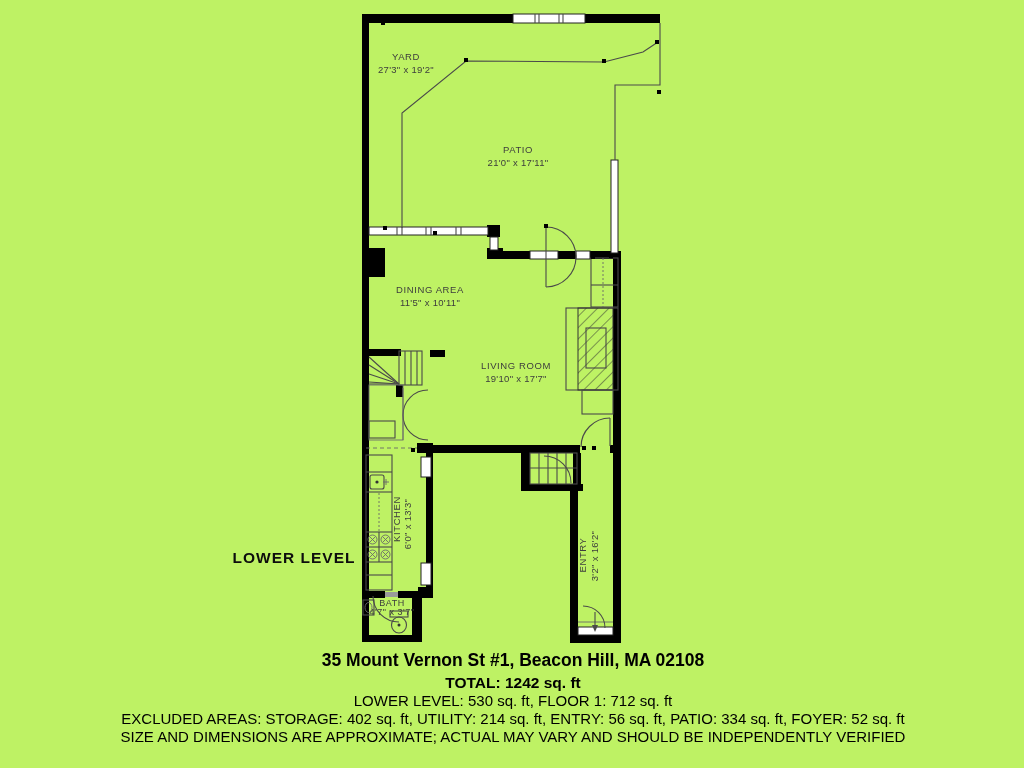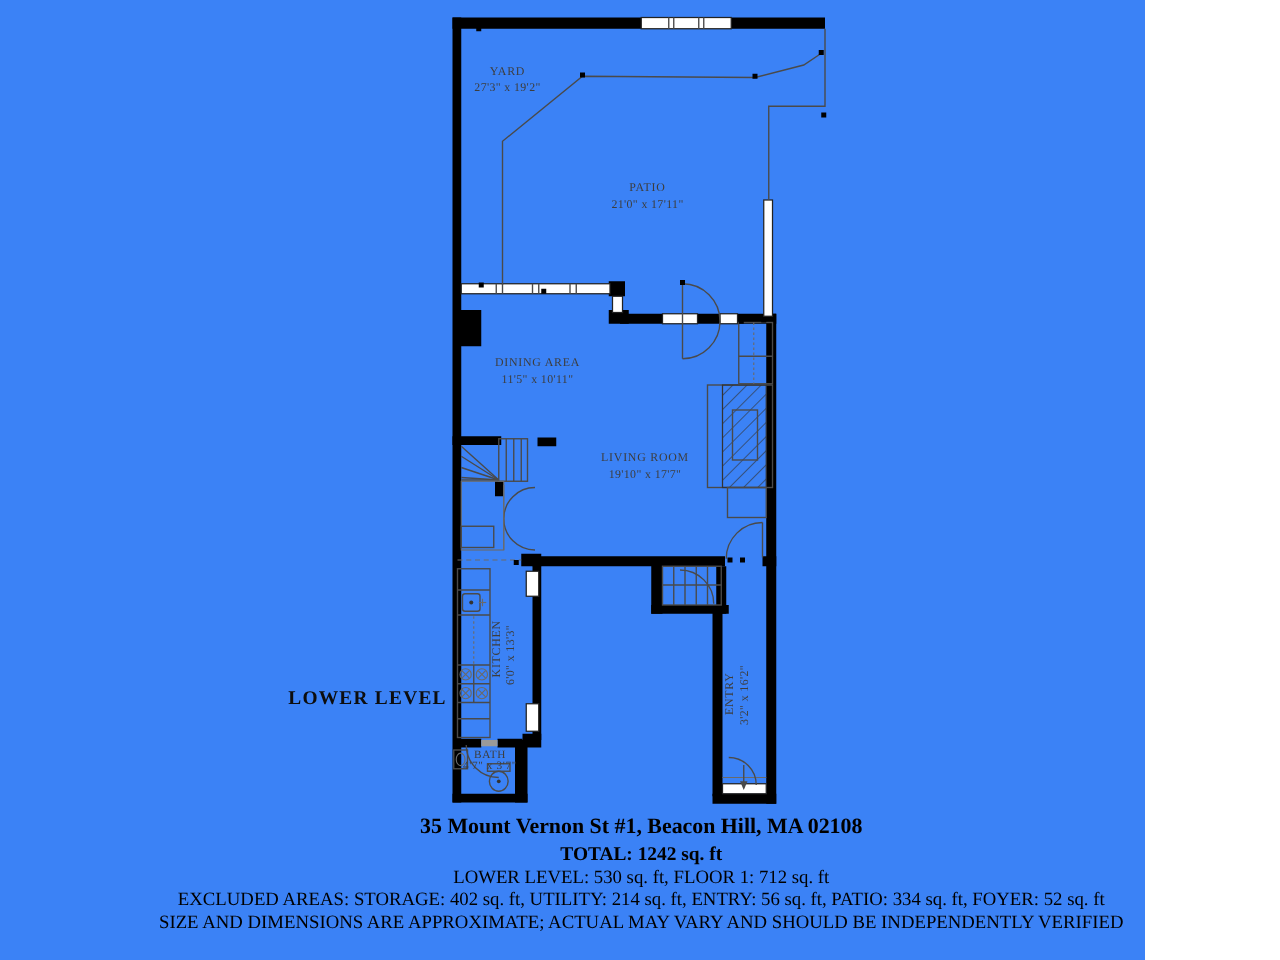--- a/index.html
+++ b/index.html
@@ -1,17 +1,17 @@
 <!DOCTYPE html>
 <html><head>
 <meta charset="utf-8">
 <style>
   html,body{margin:0;padding:0;background:#ffffff;}
-  .canvas{position:relative;width:916px;height:768px;background:#3b82f6;overflow:hidden;
-          font-family:Liberation Serif, serif;}
+  .canvas{position:relative;width:1024px;height:768px;background:#bef264;overflow:hidden;
+          font-family:Liberation Sans, sans-serif;}
   svg{position:absolute;left:0;top:0;}
   .wall{fill:#000000;stroke:none;}
   .thin{fill:none;stroke:#4a4a4a;stroke-width:1.1;}
   .thin2{fill:none;stroke:#6a6a6a;stroke-width:0.9;}
   .winbox{fill:#ffffff;stroke:#222222;stroke-width:1;}
   .marker{fill:#000000;}
   .roomlbl{fill:#3d3d3d;font-size:9.5px;letter-spacing:.6px;text-anchor:middle;}
   .roomdim{fill:#3d3d3d;font-size:9.5px;letter-spacing:.3px;text-anchor:middle;}
   .bathlbl{fill:#3d3d3d;font-size:9px;letter-spacing:.5px;text-anchor:middle;}
   .planlbl{fill:#0d0d0d;font-size:15.5px;font-weight:bold;letter-spacing:1px;text-anchor:middle;}

